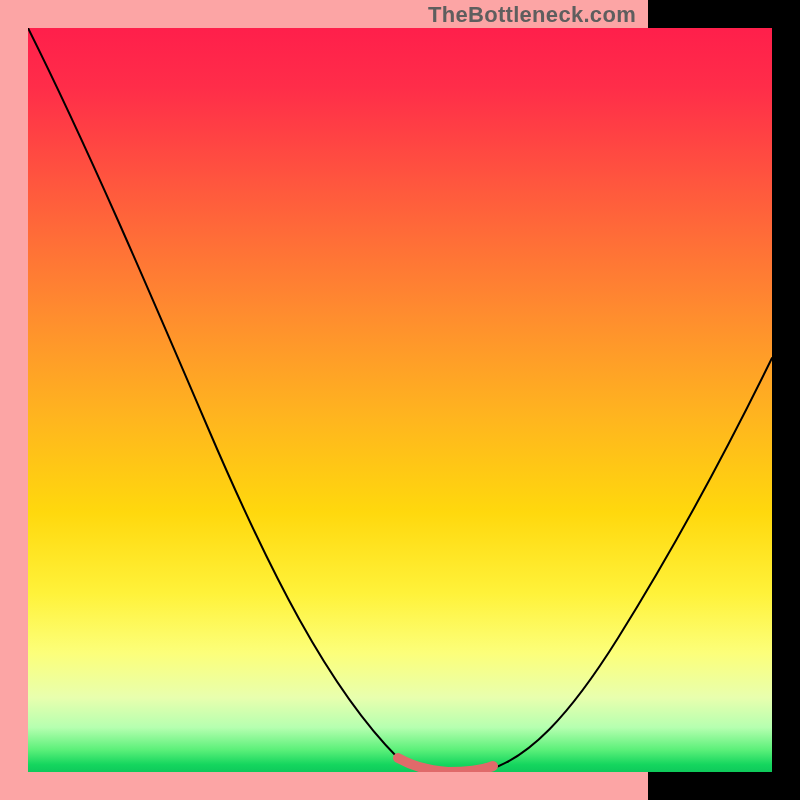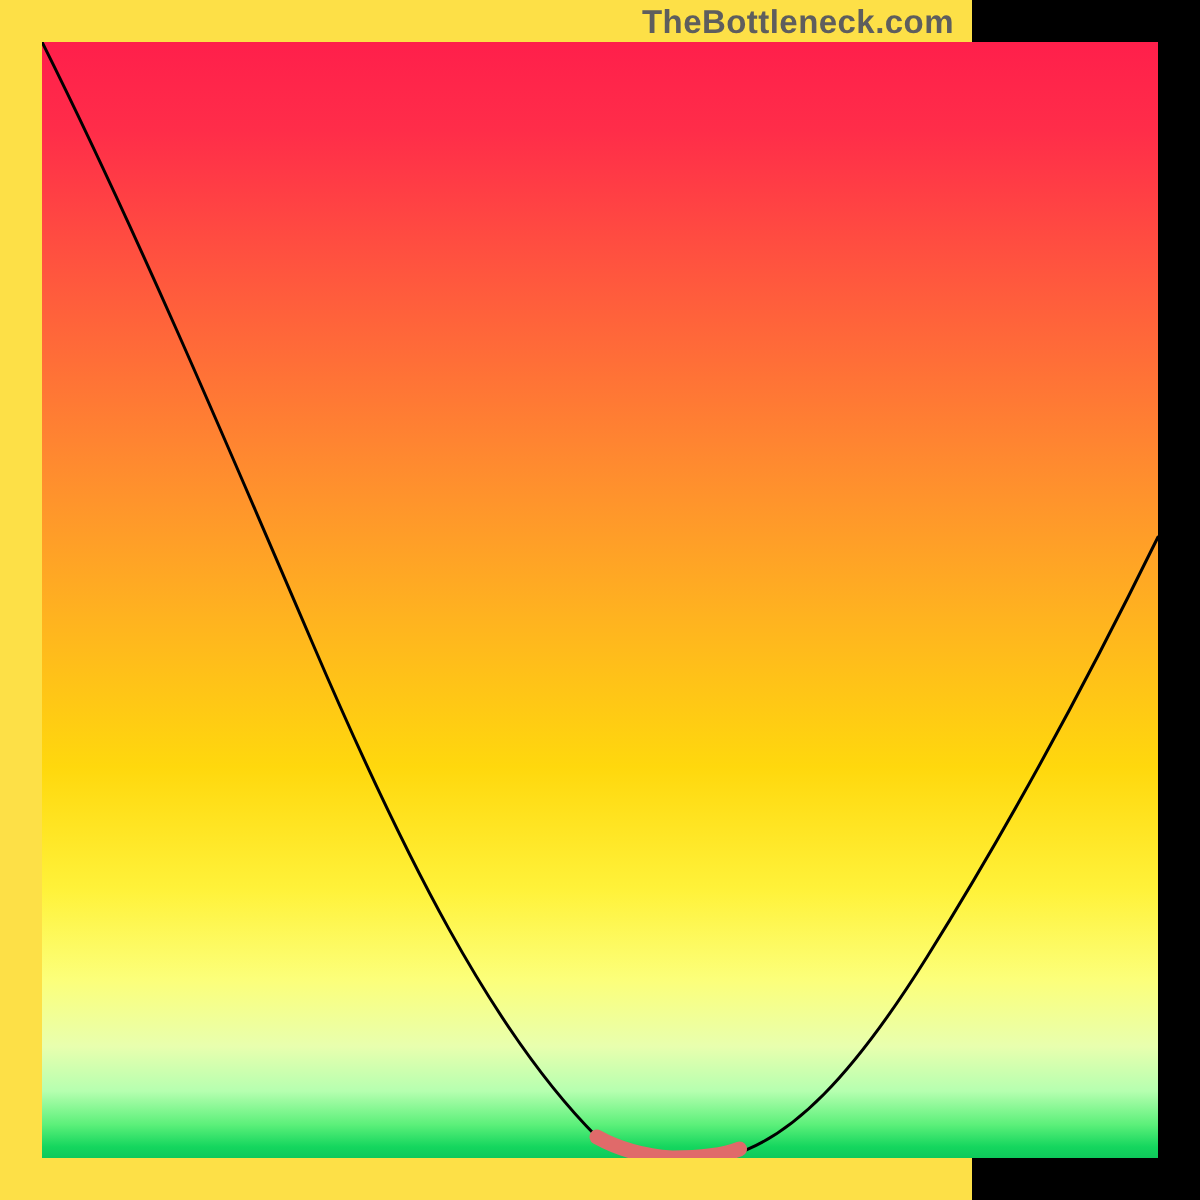--- a/index.html
+++ b/index.html
@@ -8,21 +8,21 @@
     width: 800px;
     height: 800px;
     background: #000;
     font-family: Arial, Helvetica, sans-serif;
     overflow: hidden;
   }
   .frame {
     position: relative;
     width: 648px;
     height: 800px;
-    background: #fde047;
+    background: #fca5a5;
   }
   .watermark {
     position: absolute;
     top: 2px;
     right: 12px;
     color: #5e5e5e;
     font-size: 22px;
     font-weight: 600;
     letter-spacing: 0.3px;
     z-index: 10;

